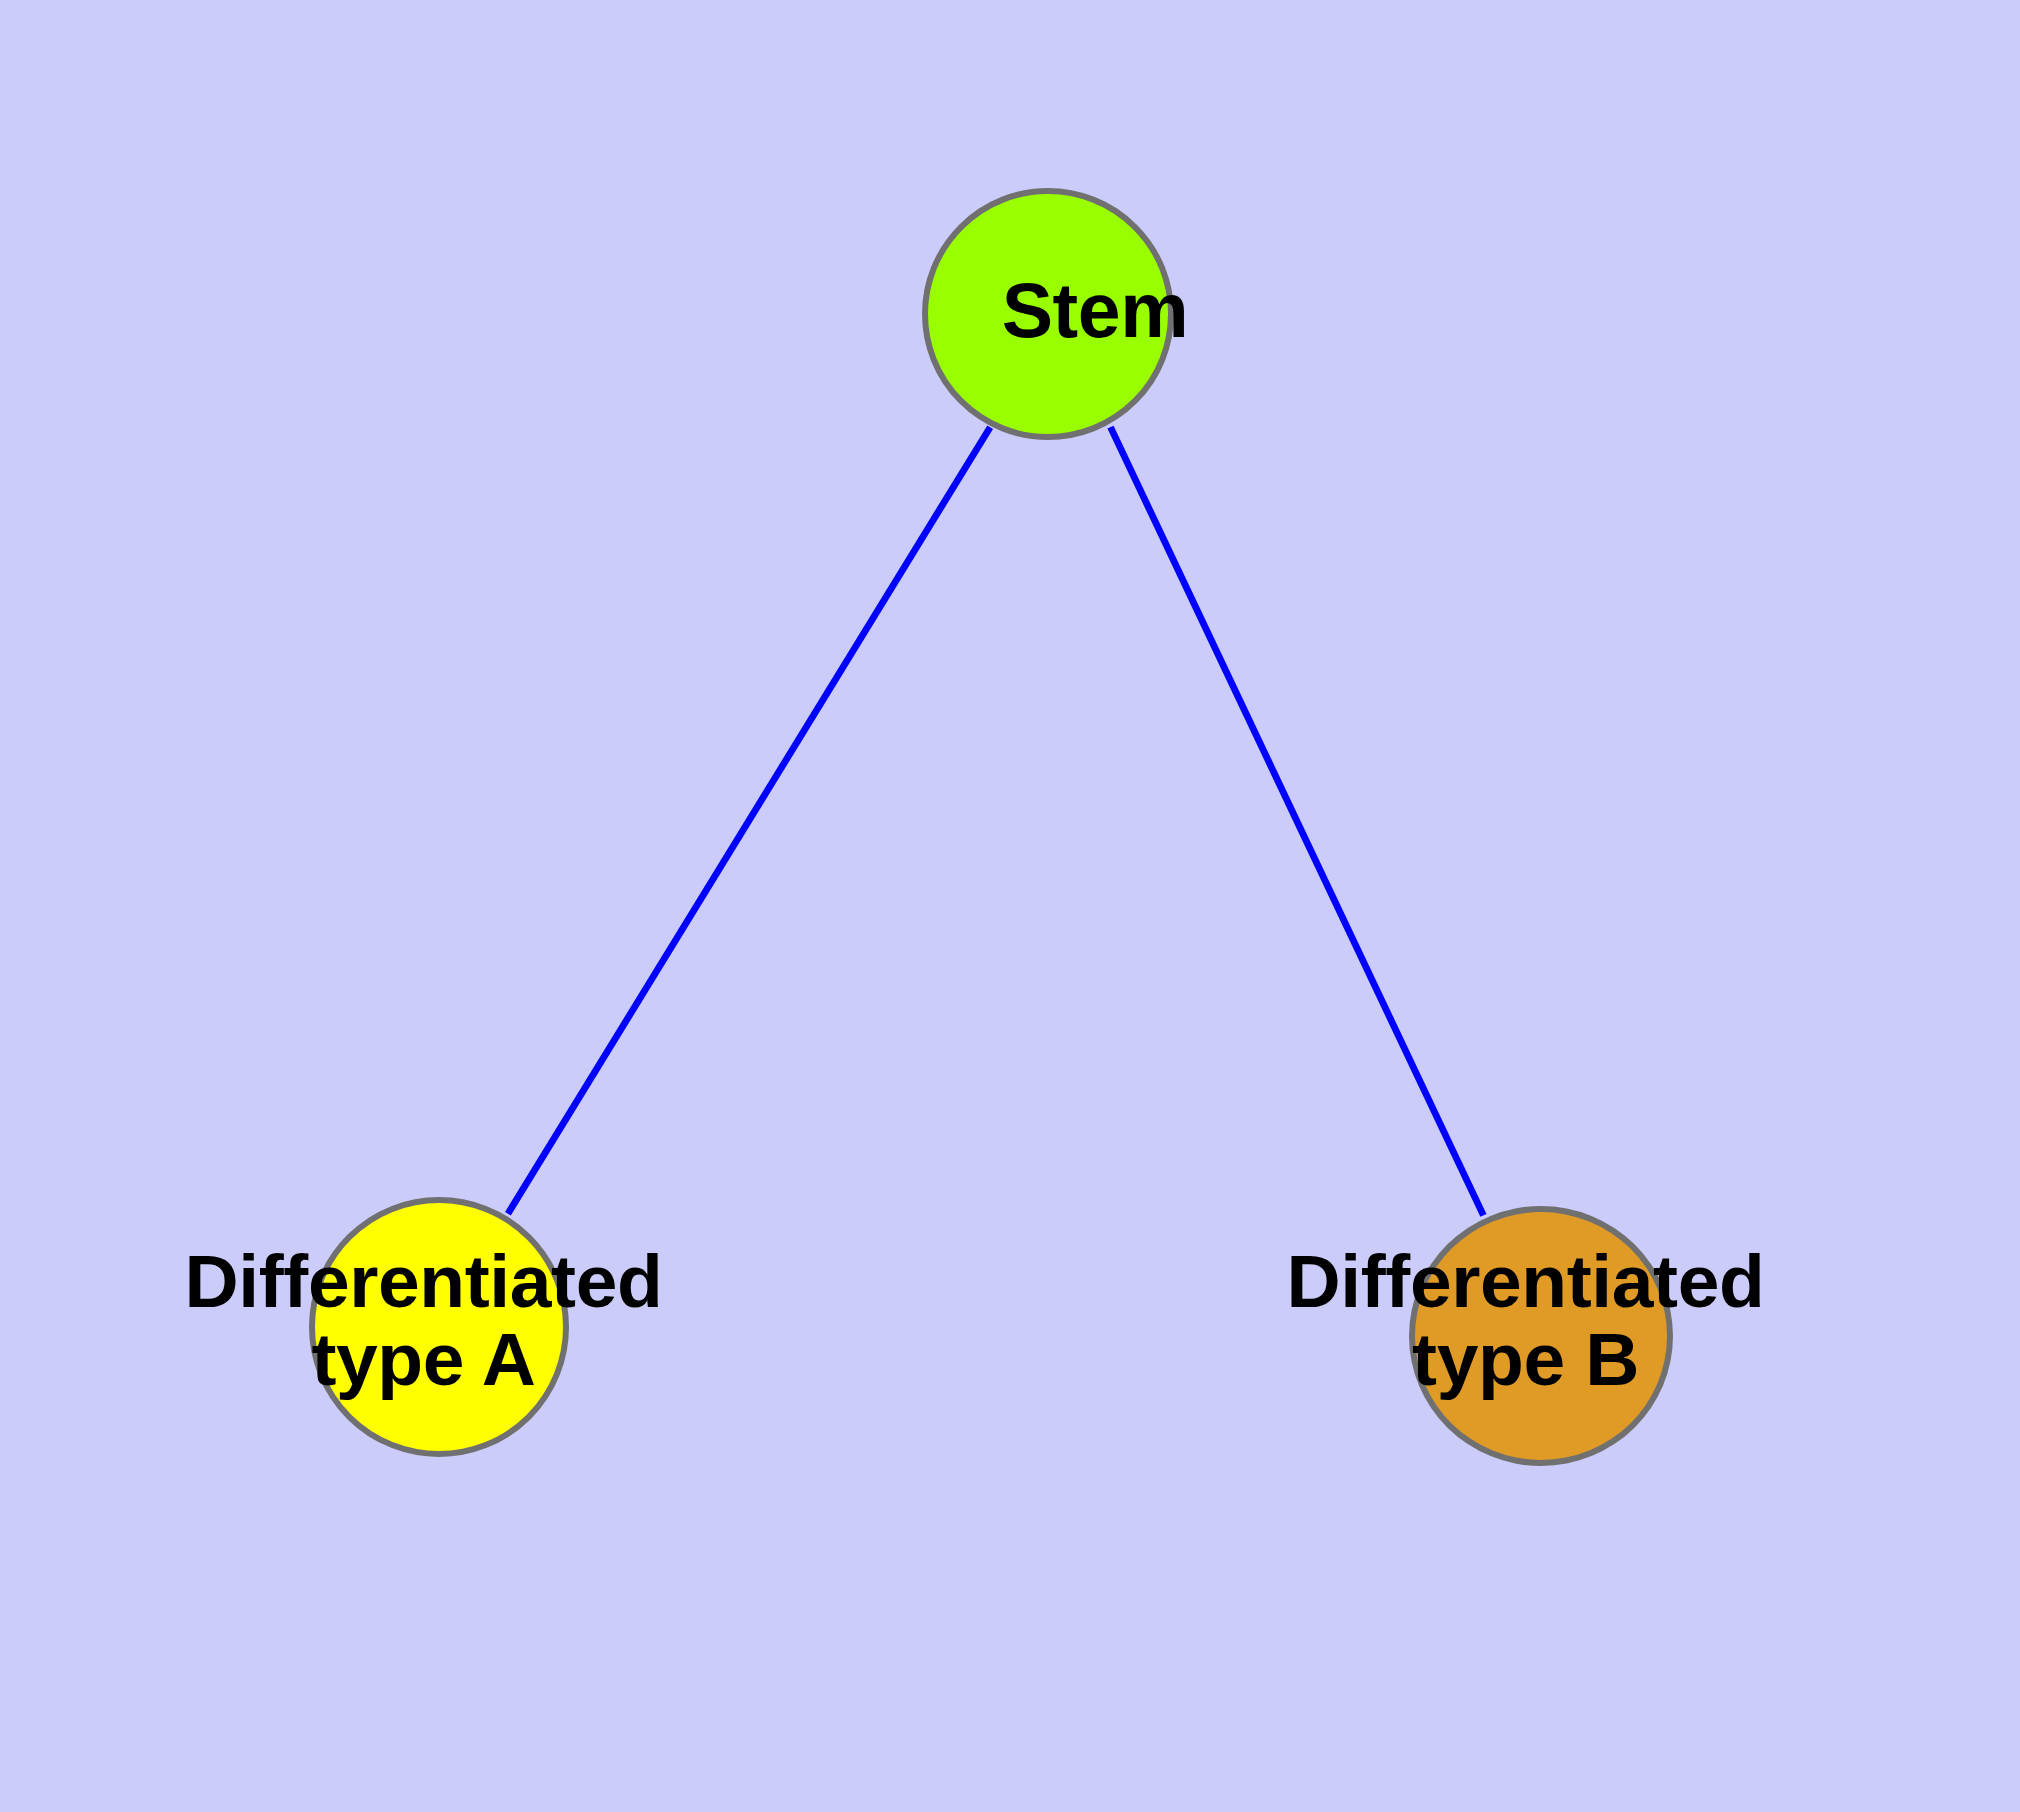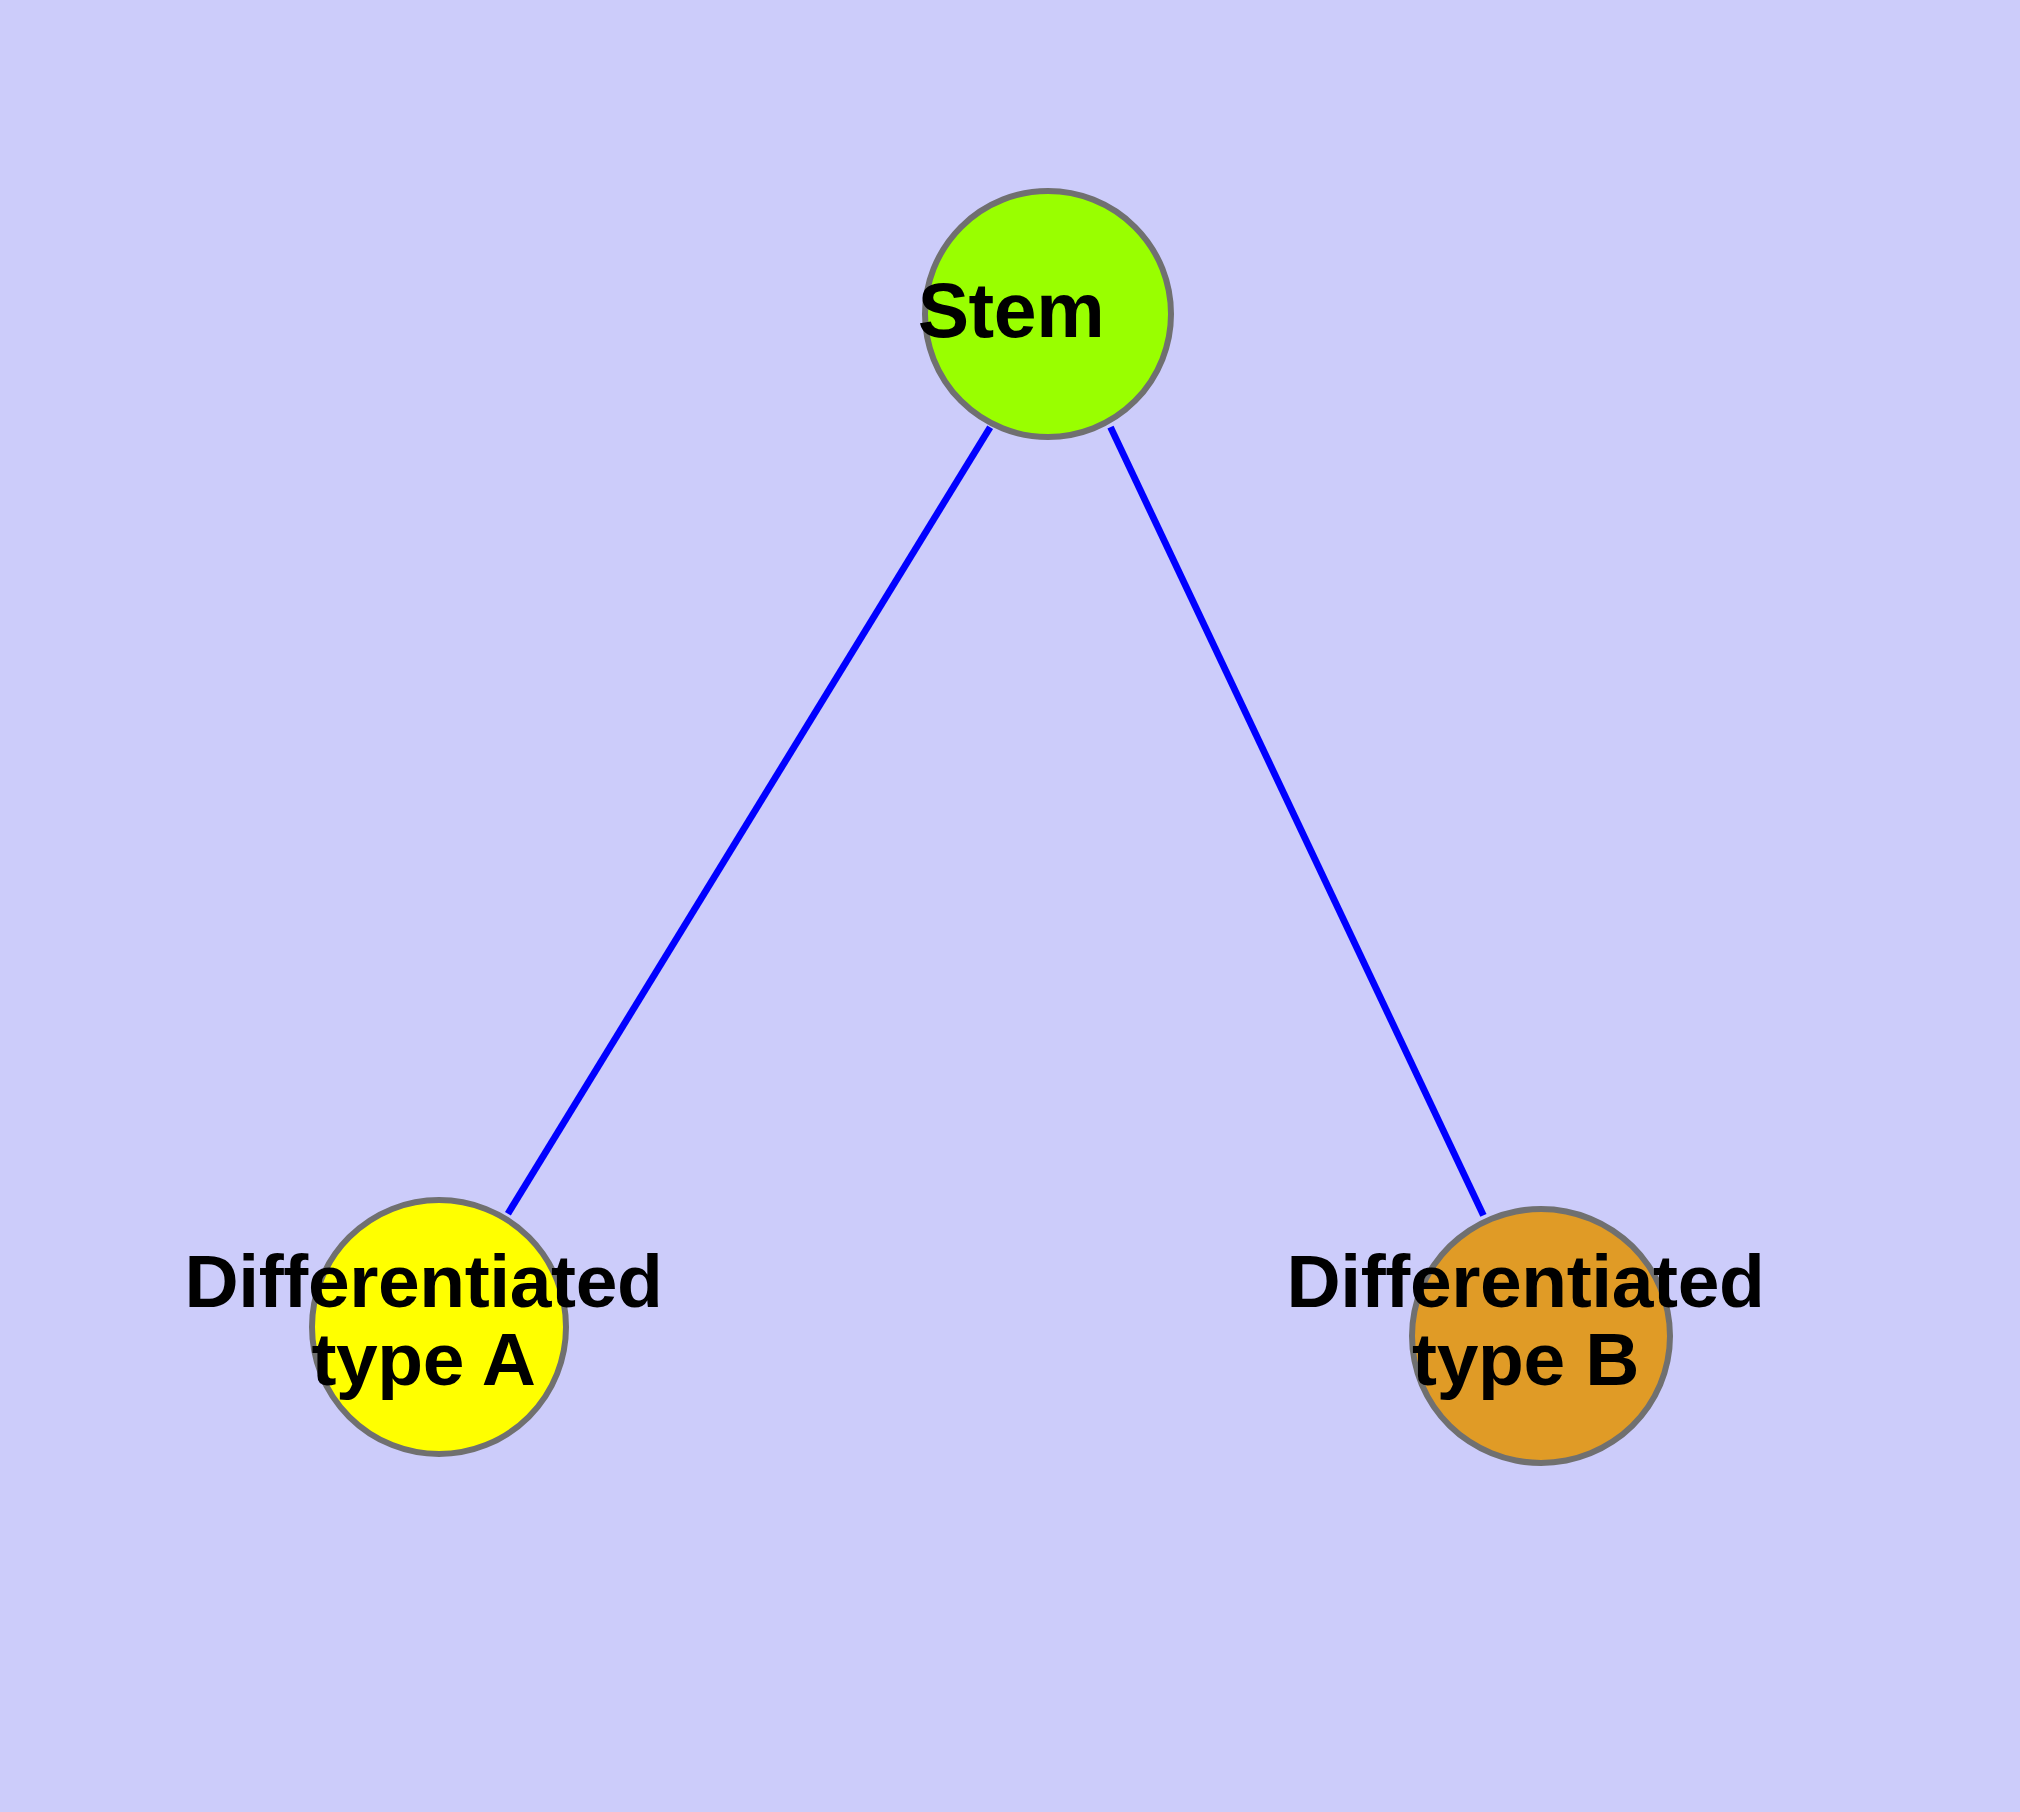--- a/index.html
+++ b/index.html
@@ -55,21 +55,21 @@
   .node-label {
     position: absolute;
     color: #000000;
     font-weight: bold;
     text-align: center;
     line-height: 1.04;
     white-space: pre-line;
     letter-spacing: -0.4px;
   }
   #label-stem {
-    left: 884px;
+    left: 968px;
     top: 270px;
     width: 254px;
     font-size: 77px;
   }
   #label-diff-a {
     left: 161px;
     top: 1242px;
     width: 525px;
     font-size: 75px;
   }

